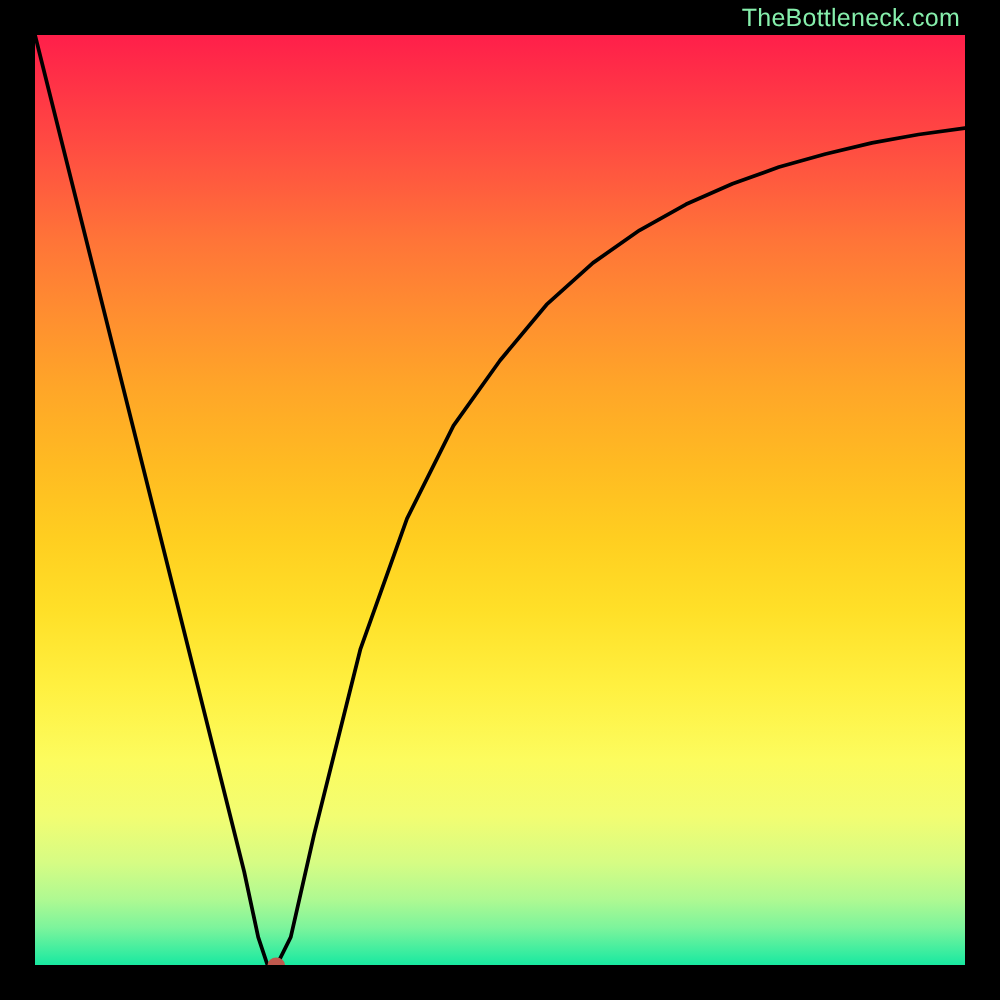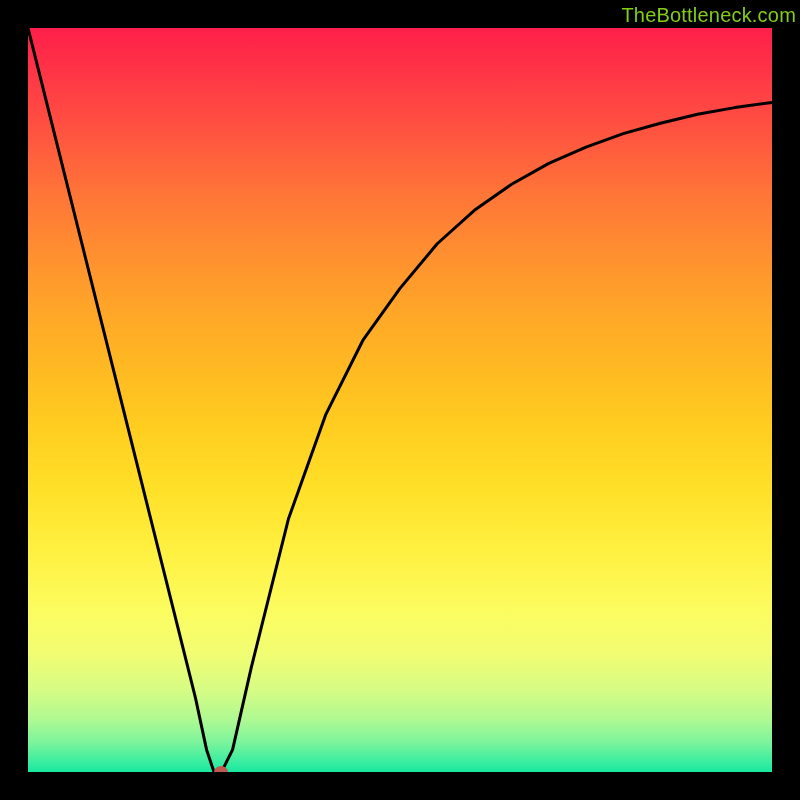--- a/index.html
+++ b/index.html
@@ -49,22 +49,22 @@
       #18e8a0 100%
     );
   }
   .curve {
     position: absolute;
     inset: 0;
   }
   .attribution {
     position: absolute;
     top: 4px;
-    right: 4px;
-    color: #84cc16;
+    right: 32px;
+    color: #86efac;
     font-size: 20px;
     font-weight: 500;
     letter-spacing: 0.2px;
   }
   .marker {
     position: absolute;
     width: 14px;
     height: 12px;
     border-radius: 50%;
     background: #c0594e;

